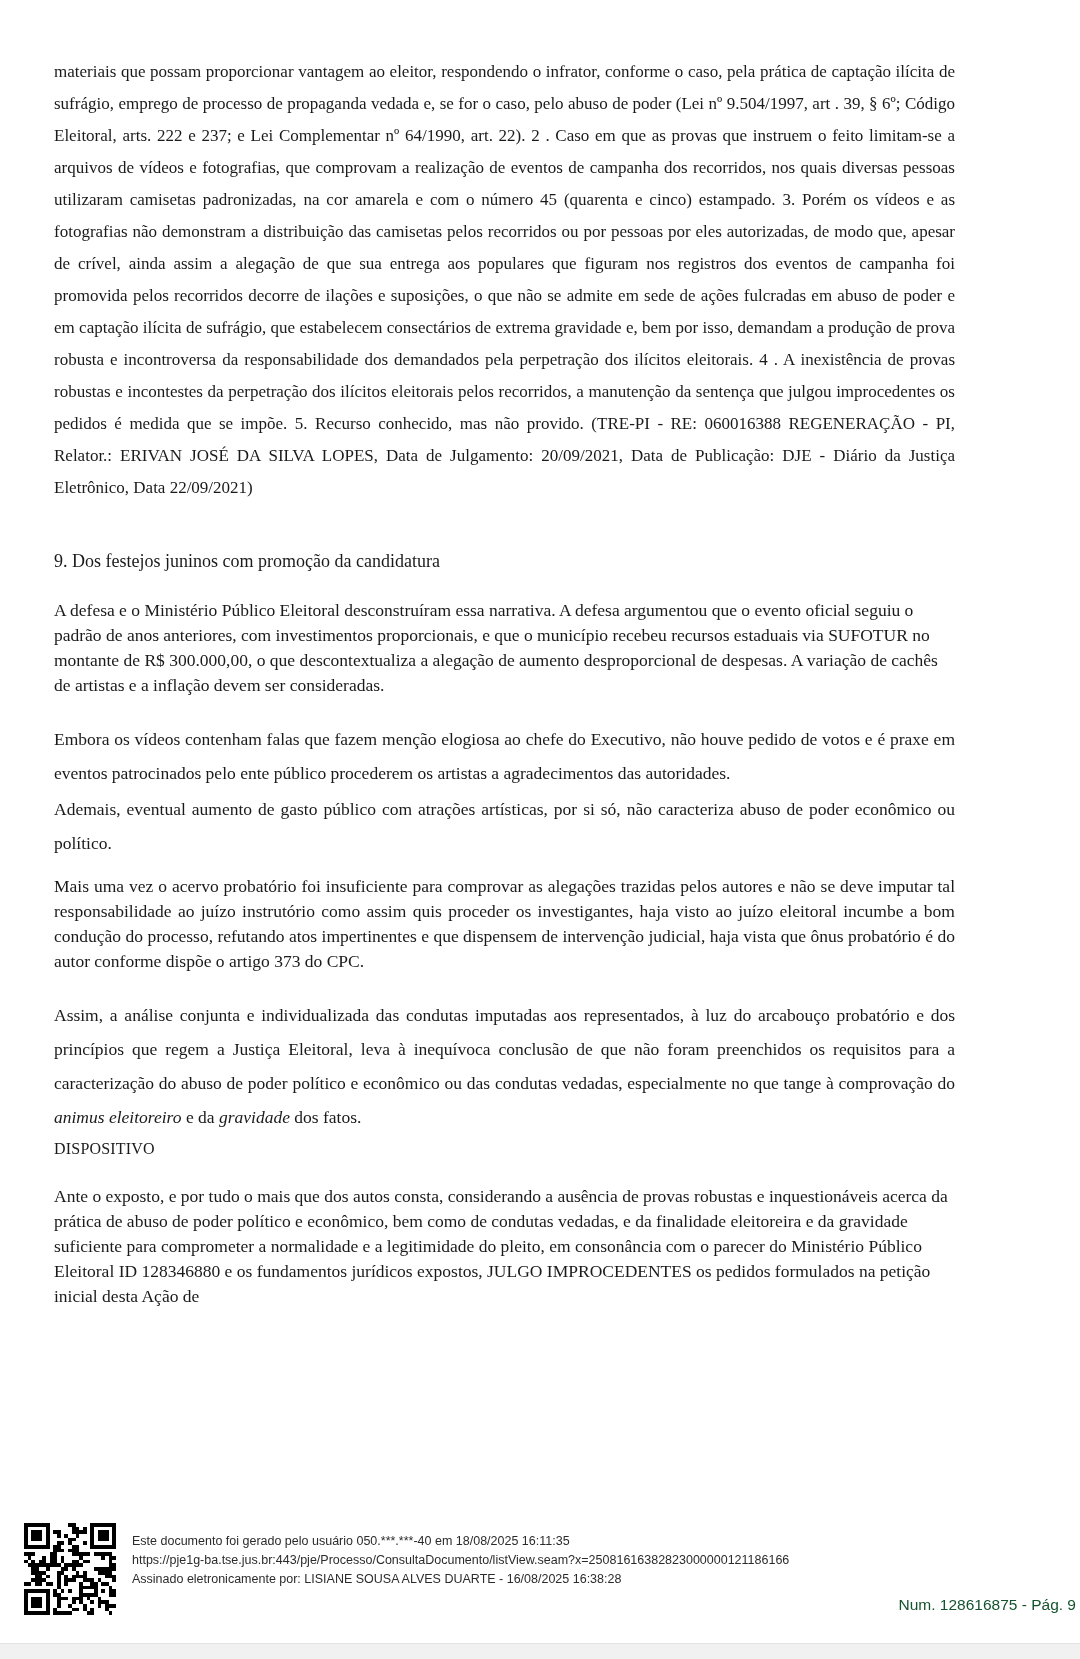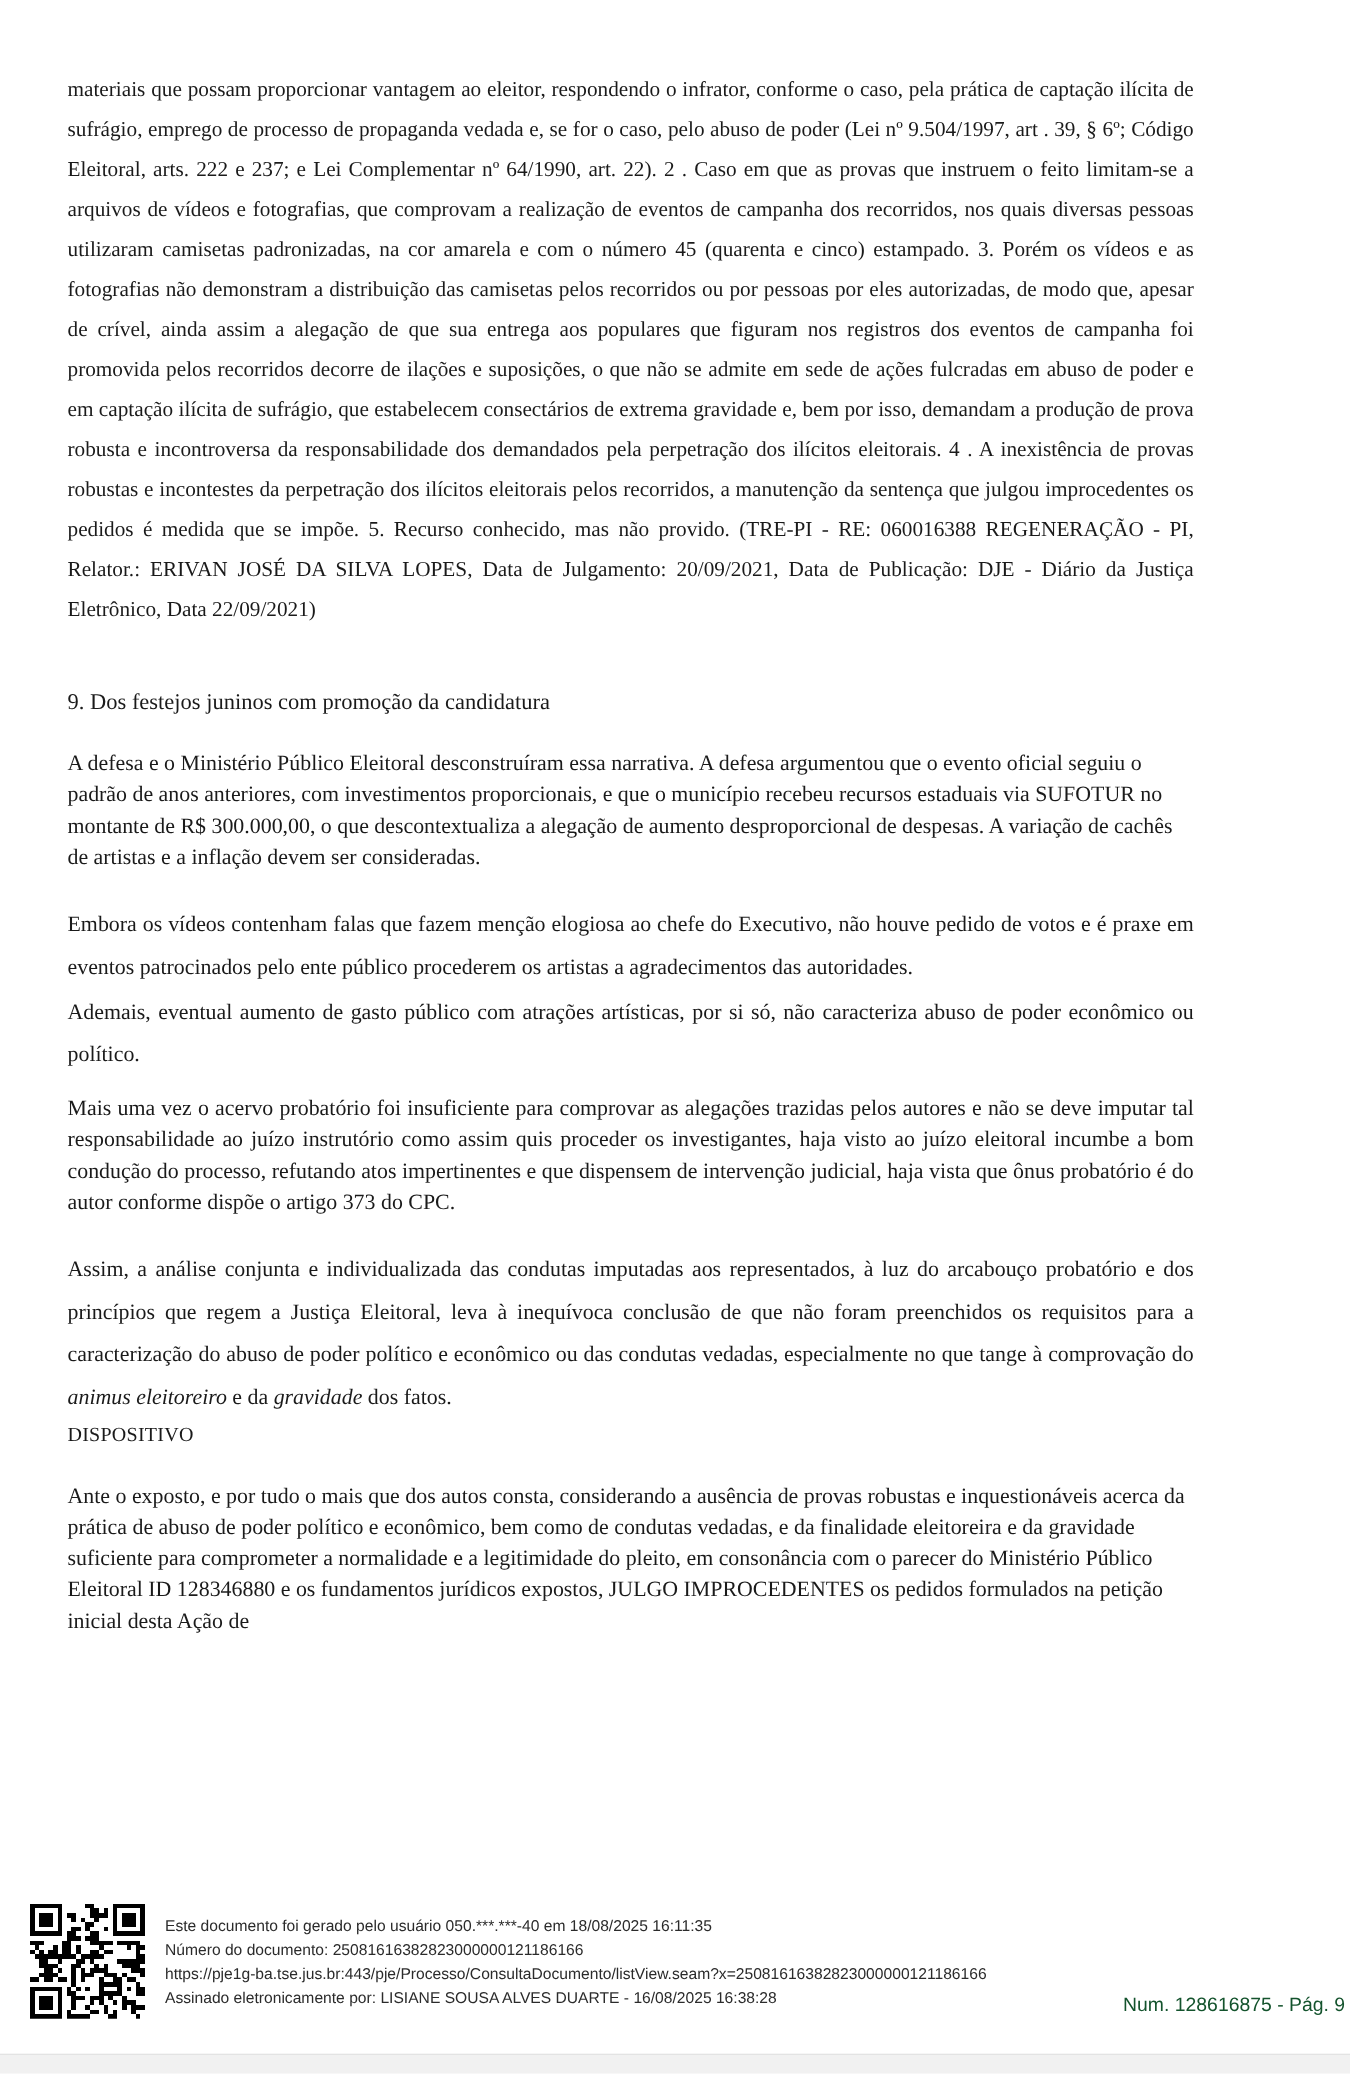--- a/index.html
+++ b/index.html
@@ -351,20 +351,19 @@
         <rect x="9" y="24" width="1" height="1"></rect>
         <rect x="10" y="24" width="1" height="1"></rect>
         <rect x="11" y="24" width="1" height="1"></rect>
         <rect x="12" y="24" width="1" height="1"></rect>
         <rect x="17" y="24" width="1" height="1"></rect>
         <rect x="18" y="24" width="1" height="1"></rect>
         <rect x="23" y="24" width="1" height="1"></rect>
       </svg></div>
   <div class="footer-lines" id="footer-lines">
       <div>Este documento foi gerado pelo usuário 050.***.***-40 em 18/08/2025 16:11:35</div>
-      <div>Número do documento: 25081616382823000000121186166</div>
       <div>https://pje1g-ba.tse.jus.br:443/pje/Processo/ConsultaDocumento/listView.seam?x=25081616382823000000121186166</div>
       <div>Assinado eletronicamente por: LISIANE SOUSA ALVES DUARTE - 16/08/2025 16:38:28</div>
     </div>
   <div class="page-num">Num. 128616875 - Pág. 9</div>
 </div>
 
 <div class="bottom-bar"></div>
 
 </body></html>

